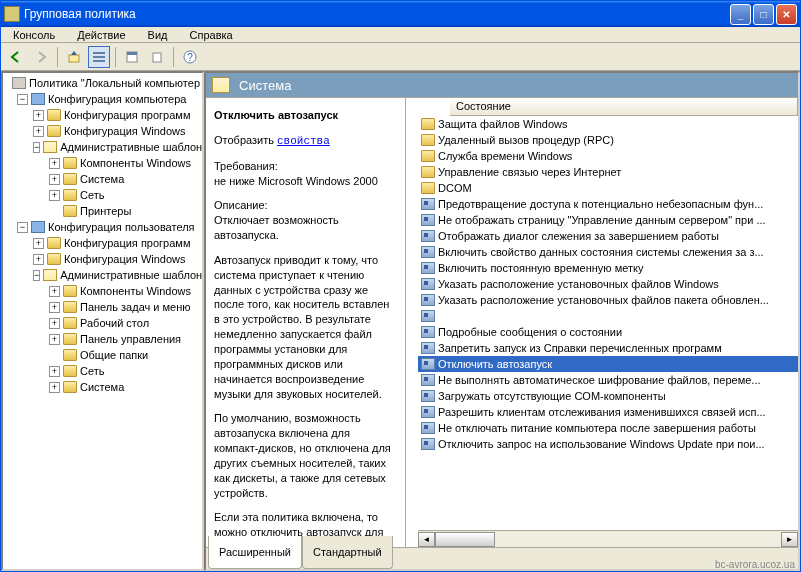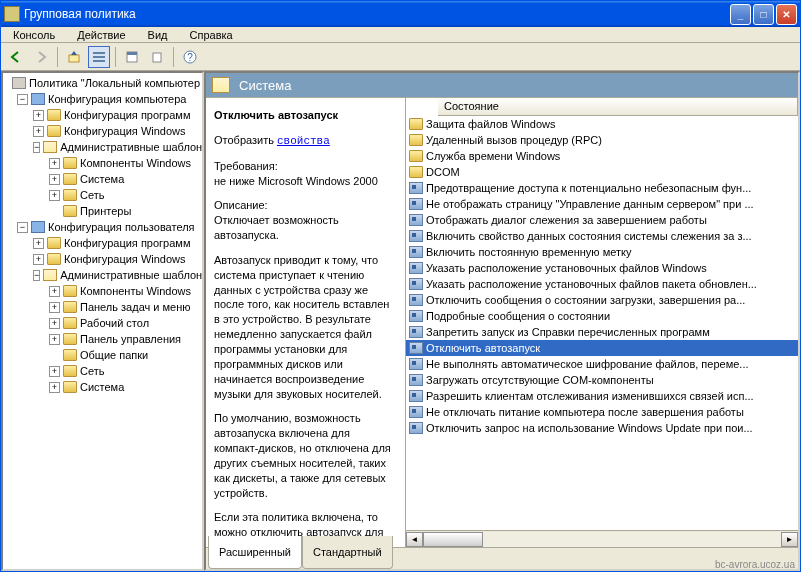--- a/index.html
+++ b/index.html
@@ -21,21 +21,21 @@
 .tree-item { display: flex; align-items: center; height: 16px; white-space: nowrap; cursor: pointer; }
 .expander { width: 11px; height: 11px; border: 1px solid #919191; display: flex; align-items: center; justify-content: center; font-size: 9px; line-height: 1; background: #fff; margin-right: 3px; color: #000; }
 .blankexp { width: 11px; height: 11px; margin-right: 3px; }
 .ticon { width: 14px; height: 12px; margin-right: 3px; flex-shrink: 0; }
 .folder { background: linear-gradient(to bottom, #fceda4, #e8c24a); border: 1px solid #b8923b; border-radius: 1px; }
 .folder-open { background: linear-gradient(to bottom, #fef5d0, #fceda4); border: 1px solid #b8923b; }
 .root-icon { background: #d4d0c8; border: 1px solid #888; }
 .cfg-icon { background: #8ab3e6; border: 1px solid #5176a5; }
 .content { flex: 1; display: flex; flex-direction: column; border: 2px inset #d4d0c8; background: #fff; min-height: 0; }
 .content-header { background: #7b9ebd; color: #fff; padding: 4px 6px; display: flex; align-items: center; gap: 6px; font-size: 13px; border-bottom: 1px solid #aca899; }
-.content-body { flex: 1; display: flex; min-height: 0; }
+.content-body { flex: 1; display: flex; min-height: 0; gap: 12px; }
 .desc-pane { width: 200px; border-right: 1px solid #aca899; padding: 10px 8px; overflow: auto; font-size: 11px; line-height: 1.35; }
 .desc-title { font-weight: bold; margin-bottom: 10px; }
 .desc-link { color: #0000ee; text-decoration: underline; cursor: pointer; font-family: Liberation Mono, monospace; }
 .desc-sec { margin-bottom: 10px; }
 .list-pane { flex: 1; display: flex; flex-direction: column; min-height: 0; }
 .col-header { height: 18px; background: linear-gradient(to bottom, #fff, #ece9d8); border-bottom: 1px solid #aca899; display: flex; margin-left: 32px; }
 .col-header span { padding: 2px 6px; border-right: 1px solid #aca899; flex: 1; }
 .list-body { flex: 1; overflow-y: scroll; overflow-x: auto; }
 .list-row { display: flex; align-items: center; height: 16px; padding: 0 3px; white-space: nowrap; cursor: pointer; gap: 3px; }
 .list-row.selected { background: #316ac5; color: #fff; }
@@ -255,20 +255,24 @@
               <div class="list-row">
                 <span class="licon folder"></span>
                 <span>Удаленный вызов процедур (RPC)</span>
               </div>
               <div class="list-row">
                 <span class="licon folder"></span>
                 <span>Служба времени Windows</span>
               </div>
               <div class="list-row">
                 <span class="licon folder"></span>
+                <span>Управление связью через Интернет</span>
+              </div>
+              <div class="list-row">
+                <span class="licon folder"></span>
                 <span>DCOM</span>
               </div>
               <div class="list-row">
                 <span class="licon policy-icon"></span>
                 <span>Предотвращение доступа к потенциально небезопасным фун...</span>
               </div>
               <div class="list-row">
                 <span class="licon policy-icon"></span>
                 <span>Не отображать страницу "Управление данным сервером" при ...</span>
               </div>
@@ -287,21 +291,20 @@
               <div class="list-row">
                 <span class="licon policy-icon"></span>
                 <span>Указать расположение установочных файлов Windows</span>
               </div>
               <div class="list-row">
                 <span class="licon policy-icon"></span>
                 <span>Указать расположение установочных файлов пакета обновлен...</span>
               </div>
               <div class="list-row">
                 <span class="licon policy-icon"></span>
-                <span>Отключить сообщения о состоянии загрузки, завершения ра...</span>
               </div>
               <div class="list-row">
                 <span class="licon policy-icon"></span>
                 <span>Подробные сообщения о состоянии</span>
               </div>
               <div class="list-row">
                 <span class="licon policy-icon"></span>
                 <span>Запретить запуск из Справки перечисленных программ</span>
               </div>
               <div class="list-row selected">

